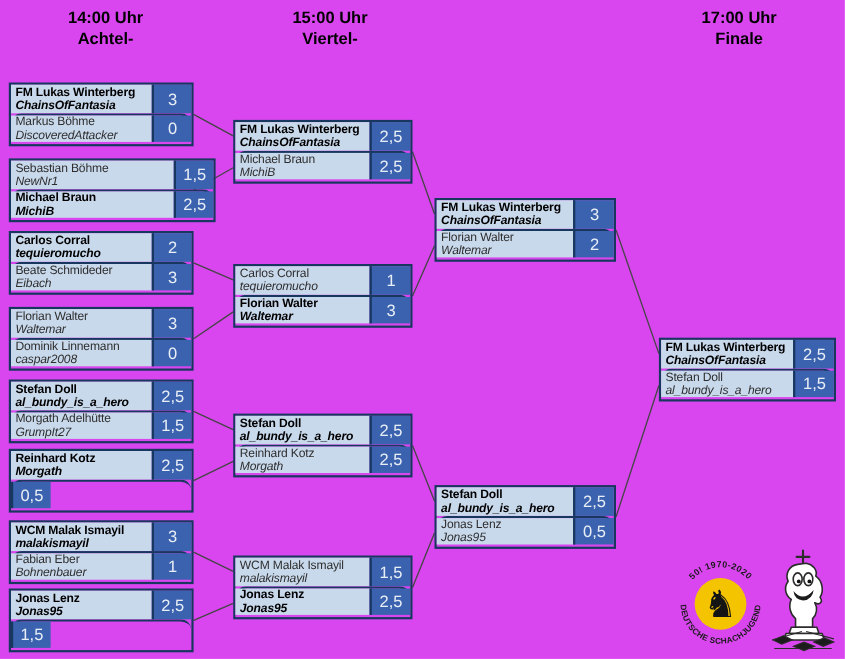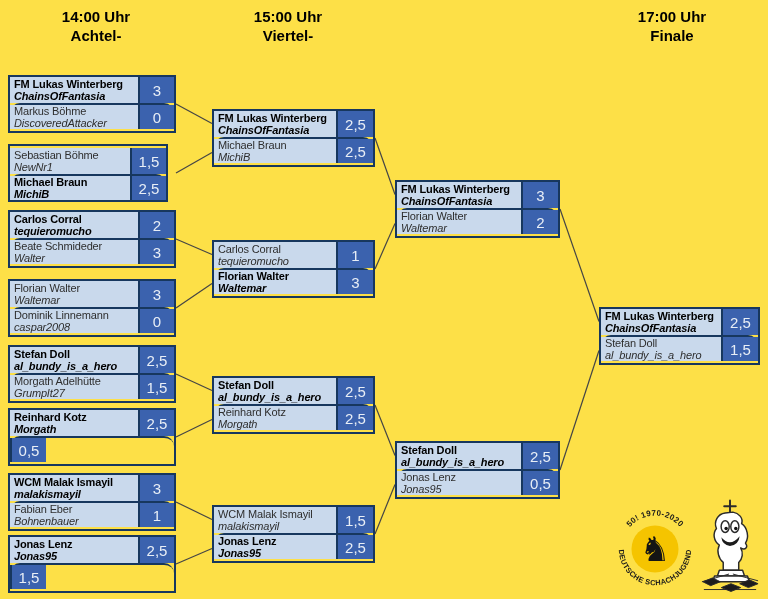--- a/index.html
+++ b/index.html
@@ -1,21 +1,21 @@
 <!DOCTYPE html>
 <html style="--cellLight: #C9D9EC; --cellScore: #3B62AE; --border: #17375E; --connector: #454545; --badgeYellow: #F5C400;"><head>
 <meta charset="utf-8">
 <style>
   html,body{margin:0;padding:0;}
   body{
     width:768px;height:599px;background:#ffffff;
     font-family:"Liberation Sans", sans-serif;
     -webkit-font-smoothing:antialiased;
   }
-  .page{position:relative;width:768px;height:599px;overflow:hidden;background:#fde047;}
+  .page{position:relative;width:768px;height:599px;overflow:hidden;background:#d946ef;}
 
   
   .col-header{
     position:absolute;top:7px;width:192px;text-align:center;
     font-weight:bold;font-size:15px;line-height:19px;color:#000;
   }
   .col-header span{display:block;}
 
   
   #connectors{position:absolute;left:0;top:0;width:768px;height:599px;}
@@ -56,21 +56,21 @@
 </style>
 </head>
 <body>
 
 <div class="page">
 
   <div class="col-header" style="left:0px">
     <span>14:00 Uhr</span>
     <span>Achtel-</span>
   </div>
-  <div class="col-header" style="left:192px">
+  <div class="col-header" style="left:204px">
     <span>15:00 Uhr</span>
     <span>Viertel-</span>
   </div>
   <div class="col-header" style="left:576px">
     <span>17:00 Uhr</span>
     <span>Finale</span>
   </div>
 
   <svg id="connectors">
       <line x1="176" y1="104" x2="212" y2="123.5"></line>
@@ -99,21 +99,21 @@
       <div class="score" style="width: 36px;">3</div>
     </div>
     <div class="player-row">
       <div class="pname">
         <span class="nm">Markus Böhme</span>
         <span class="un">DiscoveredAttacker</span>
       </div>
       <div class="score" style="width: 36px;">0</div>
     </div>
   </div>
-      <div class="match" style="left: 8px; top: 144px; width: 160px; height: 58px; justify-content: flex-end;">
+      <div class="match" style="left: 8px; top: 144px; width: 188px; height: 58px;">
     <div class="player-row">
       <div class="pname">
         <span class="nm">Sebastian Böhme</span>
         <span class="un">NewNr1</span>
       </div>
       <div class="score" style="width: 36px;">1,5</div>
     </div>
     <div class="player-row advanced">
       <div class="pname">
         <span class="nm">Michael Braun</span>
@@ -126,21 +126,21 @@
     <div class="player-row advanced">
       <div class="pname">
         <span class="nm">Carlos Corral</span>
         <span class="un">tequieromucho</span>
       </div>
       <div class="score" style="width: 36px;">2</div>
     </div>
     <div class="player-row">
       <div class="pname">
         <span class="nm">Beate Schmideder</span>
-        <span class="un">Walter</span>
+        <span class="un">Eibach</span>
       </div>
       <div class="score" style="width: 36px;">3</div>
     </div>
   </div>
       <div class="match" style="left: 8px; top: 279px; width: 168px; height: 58px;">
     <div class="player-row">
       <div class="pname">
         <span class="nm">Florian Walter</span>
         <span class="un">Waltemar</span>
       </div>

